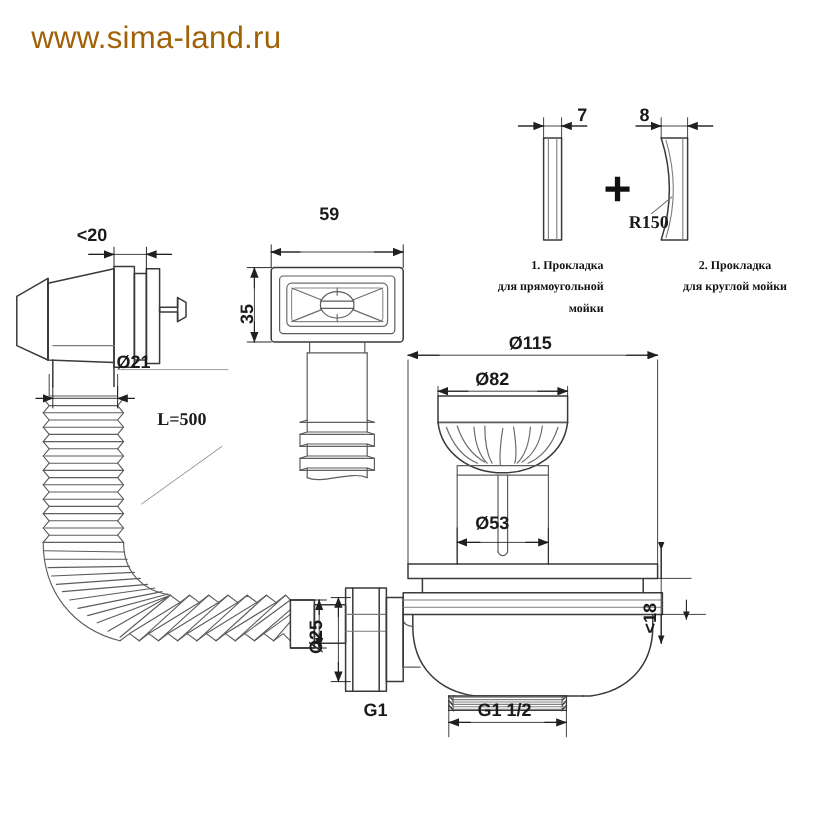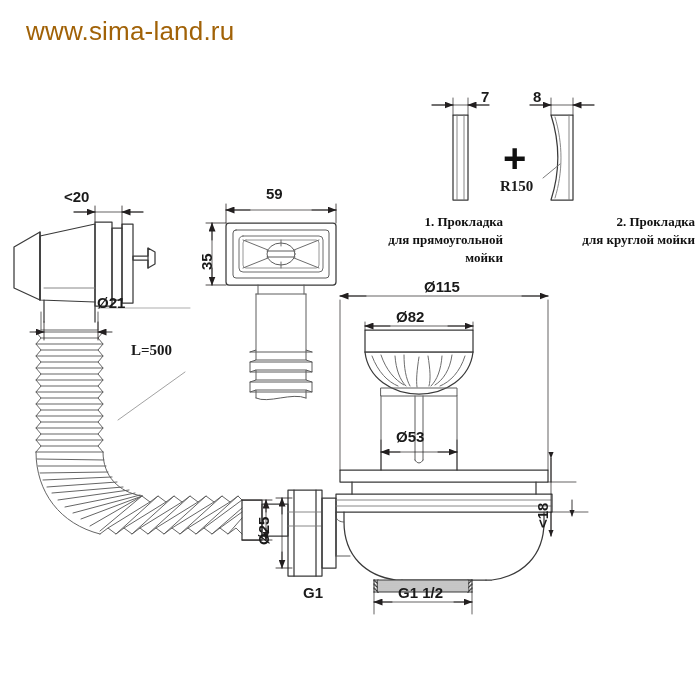--- a/index.html
+++ b/index.html
@@ -45,30 +45,30 @@
     font-weight: bold;
   }
   .rot90 {
     transform: rotate(-90deg);
     transform-origin: left top;
   }
   .caption {
     position: absolute;
     font-family: "Liberation Serif", serif;
     font-weight: bold;
-    font-size: 13px;
+    font-size: 10px;
     line-height: 18px;
     color: #111111;
     white-space: pre-line;
   }
   .caption.right {
     text-align: right;
   }
   .caption.left {
-    text-align: right;
+    text-align: center;
   }
   .plusmark {
     position: absolute;
     font-family: "Liberation Sans", sans-serif;
     font-weight: bold;
     font-size: 40px;
     line-height: 40px;
     color: #111111;
   }
 </style>
@@ -332,21 +332,21 @@
       </g>
     </g>
   </svg>
 
   <div class="dim" style="left:64px; top:188px;">&lt;20</div>
 
   <div class="dim" style="left:97px; top:294px;">Ø21</div>
 
   <div class="dim serif" style="left:131px; top:342px;">L=500</div>
 
-  <div class="dim" style="left:266px; top:185px;">59</div>
+  <div class="dim" style="left:266px; top:170px;">59</div>
 
   <div class="dim rot90" style="left:198px; top:270px;">35</div>
 
   <div class="dim rot90" style="left:255px; top:545px;">Ø25</div>
 
   <div class="dim" style="left:396px; top:278px;margin-left:28px;">Ø115</div>
 
   <div class="dim" style="left:396px; top:308px;text-align:center;">Ø82</div>
 
   <div class="dim" style="left:396px; top:428px;">Ø53</div>
@@ -354,21 +354,21 @@
   <div class="dim rot90" style="left:534px; top:528px;">&lt;18</div>
 
   <div class="dim" style="left:303px; top:584px;">G1</div>
 
   <div class="dim" style="left:398px; top:584px;">G1 1/2</div>
 
   <div class="dim" style="left:481px; top:88px;">7</div>
 
   <div class="dim" style="left:533px; top:88px;">8</div>
 
-  <div class="dim serif" style="left:500px; top:178px;">R150</div>
+  <div class="dim serif" style="left:524px; top:178px;">R150</div>
 
   <div class="plusmark" style="left:503px; top:138px;">+</div>
 
   <div class="caption right" style="left:348px; top:213px; width:155px;">1. Прокладка
 для прямоугольной
 мойки</div>
 
   <div class="caption left" style="left:530px; top:213px; width:165px;">2. Прокладка
 для круглой мойки</div>
 

